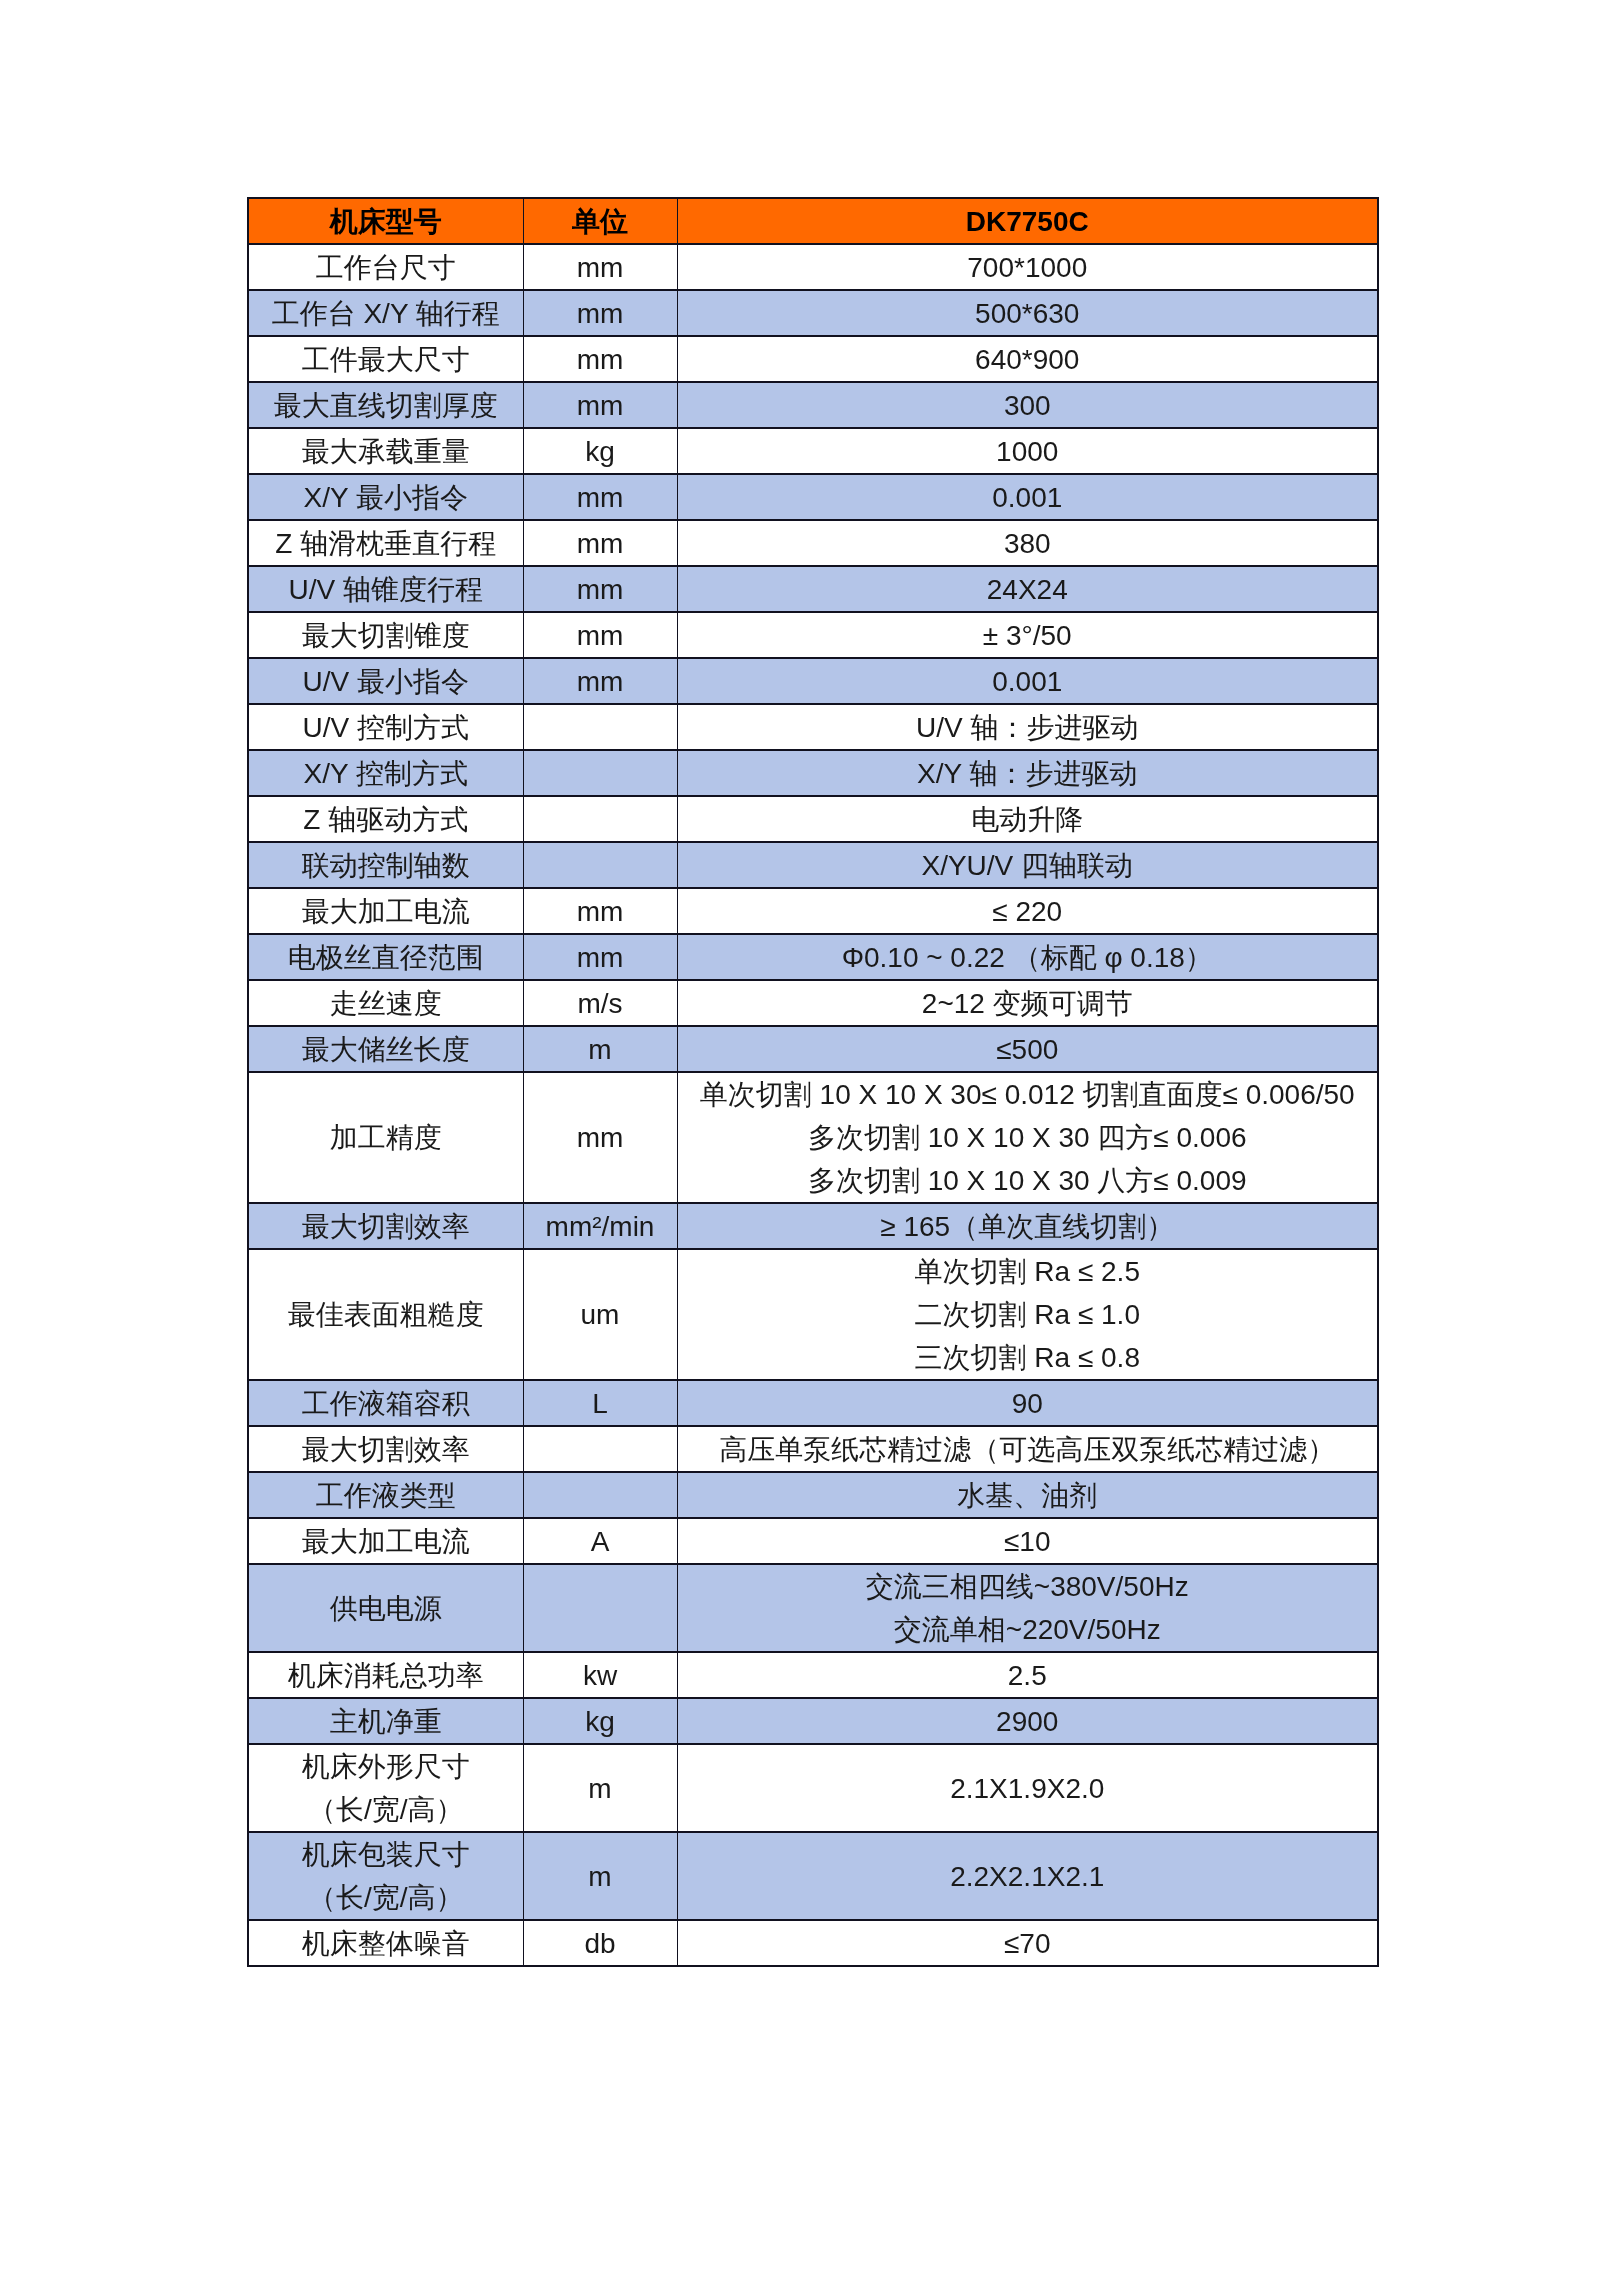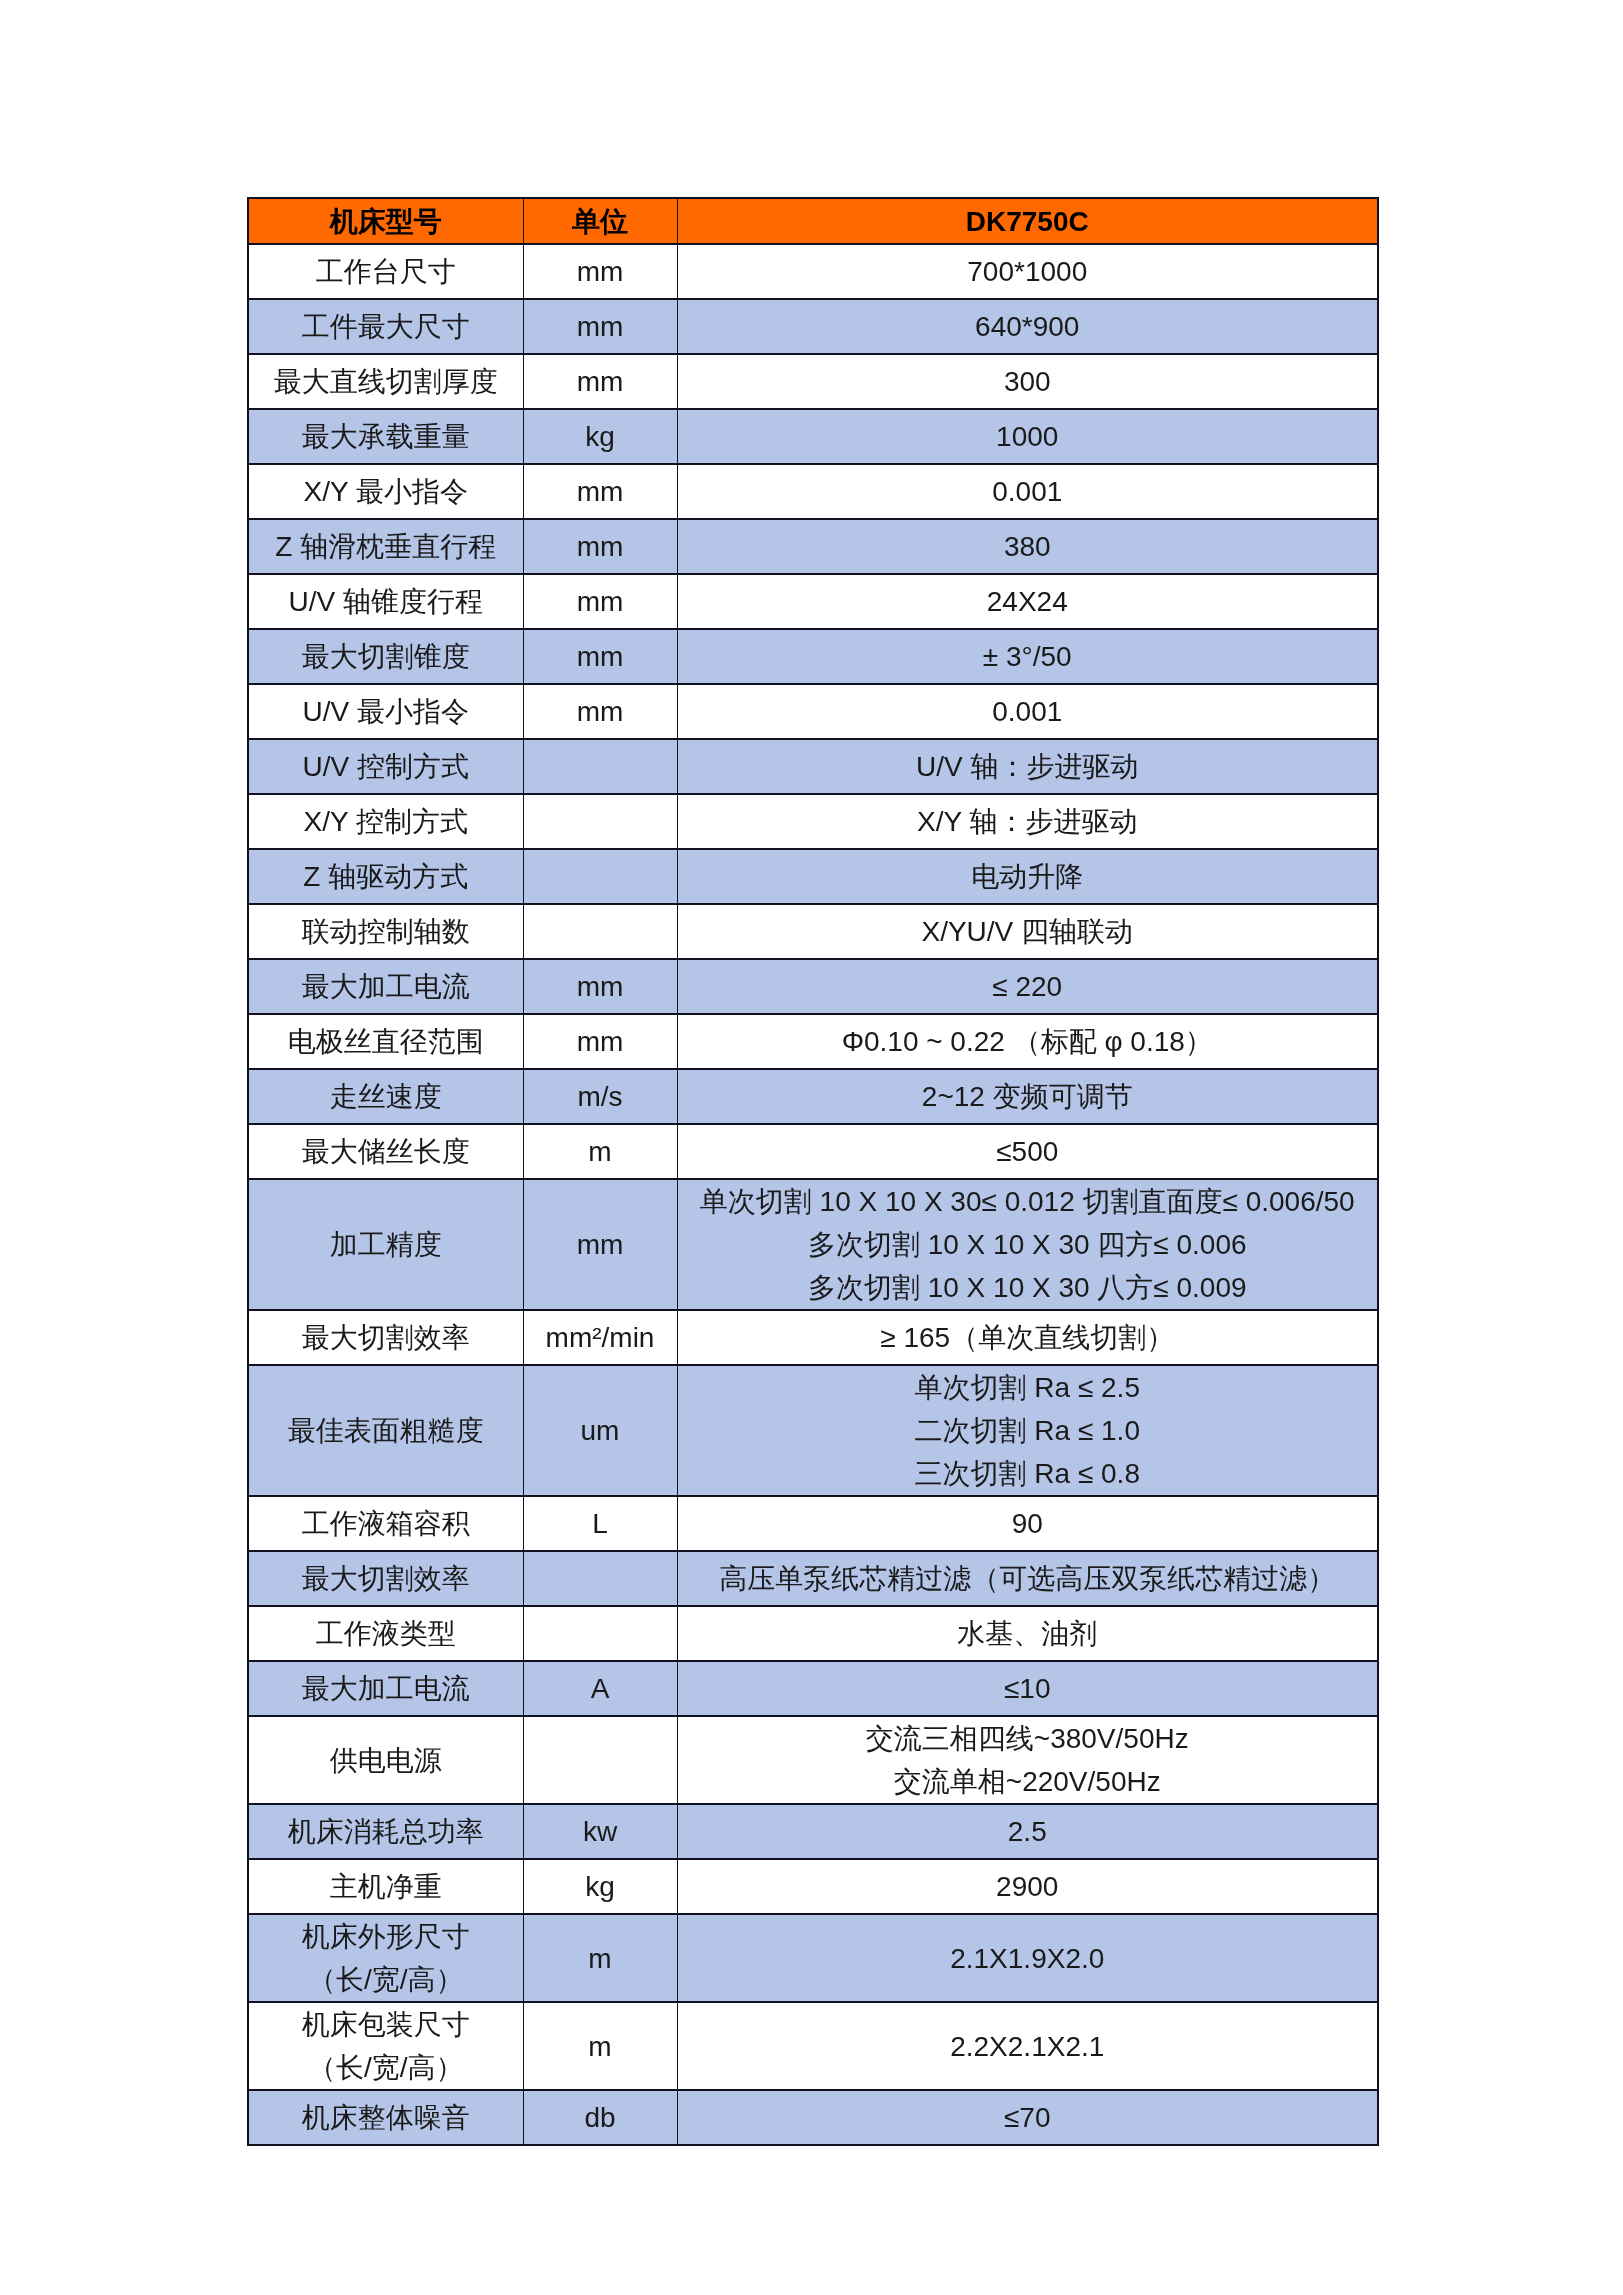--- a/index.html
+++ b/index.html
@@ -35,21 +35,21 @@
     overflow: hidden;
   }
   table.spec { border: 2px solid #11111f; }
   thead th {
     background: #FF6900;
     color: #000000;
     font-weight: bold;
     font-size: 29.4px;
     height: 44px;
   }
-  tbody tr { height: 55px; background: #ffffff; }
+  tbody tr { height: 46px; background: #ffffff; }
   tbody tr:nth-child(even) { background: #B4C5E8; }
   tbody tr.h3 { height: 131px; }
   tbody tr.h2 { height: 88px; margin-top: 32px; }
 </style>
 </head>
 <body>
 
 <div class="table-wrap">
   <table class="spec">
     <colgroup>
@@ -64,20 +64,25 @@
         <th>DK7750C</th>
       </tr>
     </thead>
     <tbody>
       <tr>
         <td>工作台尺寸</td>
         <td>mm</td>
         <td>700*1000</td>
       </tr>
       <tr>
+        <td>工作台 X/Y 轴行程</td>
+        <td>mm</td>
+        <td>500*630</td>
+      </tr>
+      <tr>
         <td>工件最大尺寸</td>
         <td>mm</td>
         <td>640*900</td>
       </tr>
       <tr>
         <td>最大直线切割厚度</td>
         <td>mm</td>
         <td>300</td>
       </tr>
       <tr>

